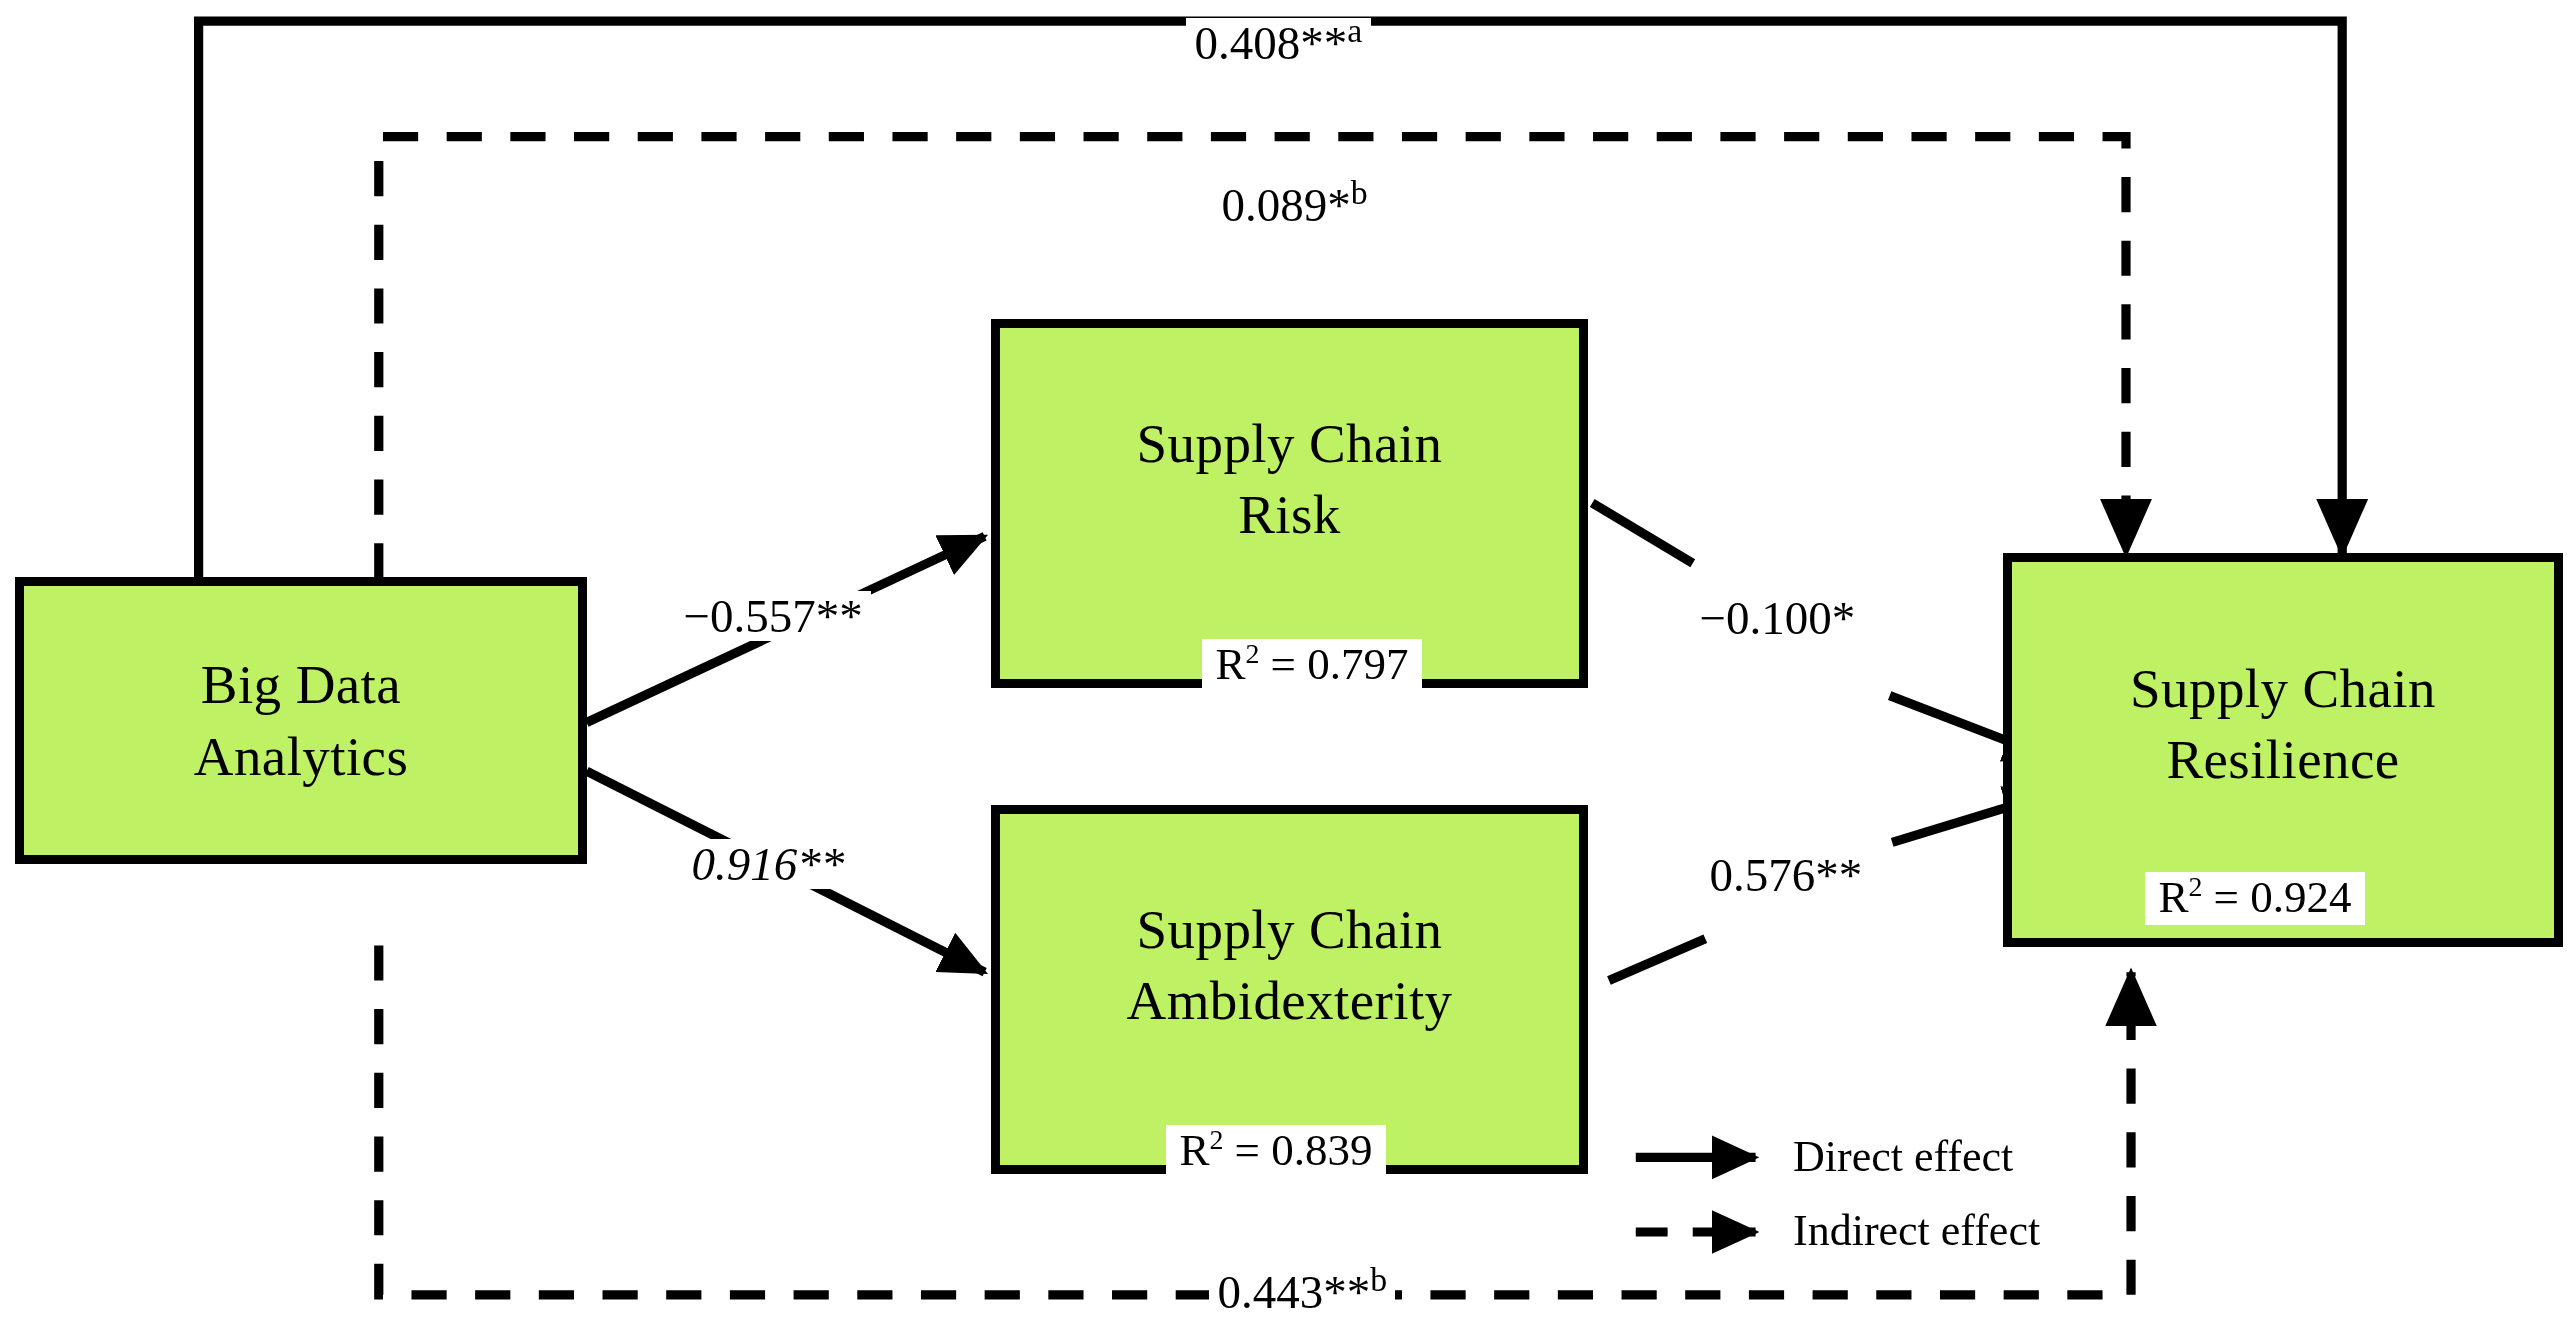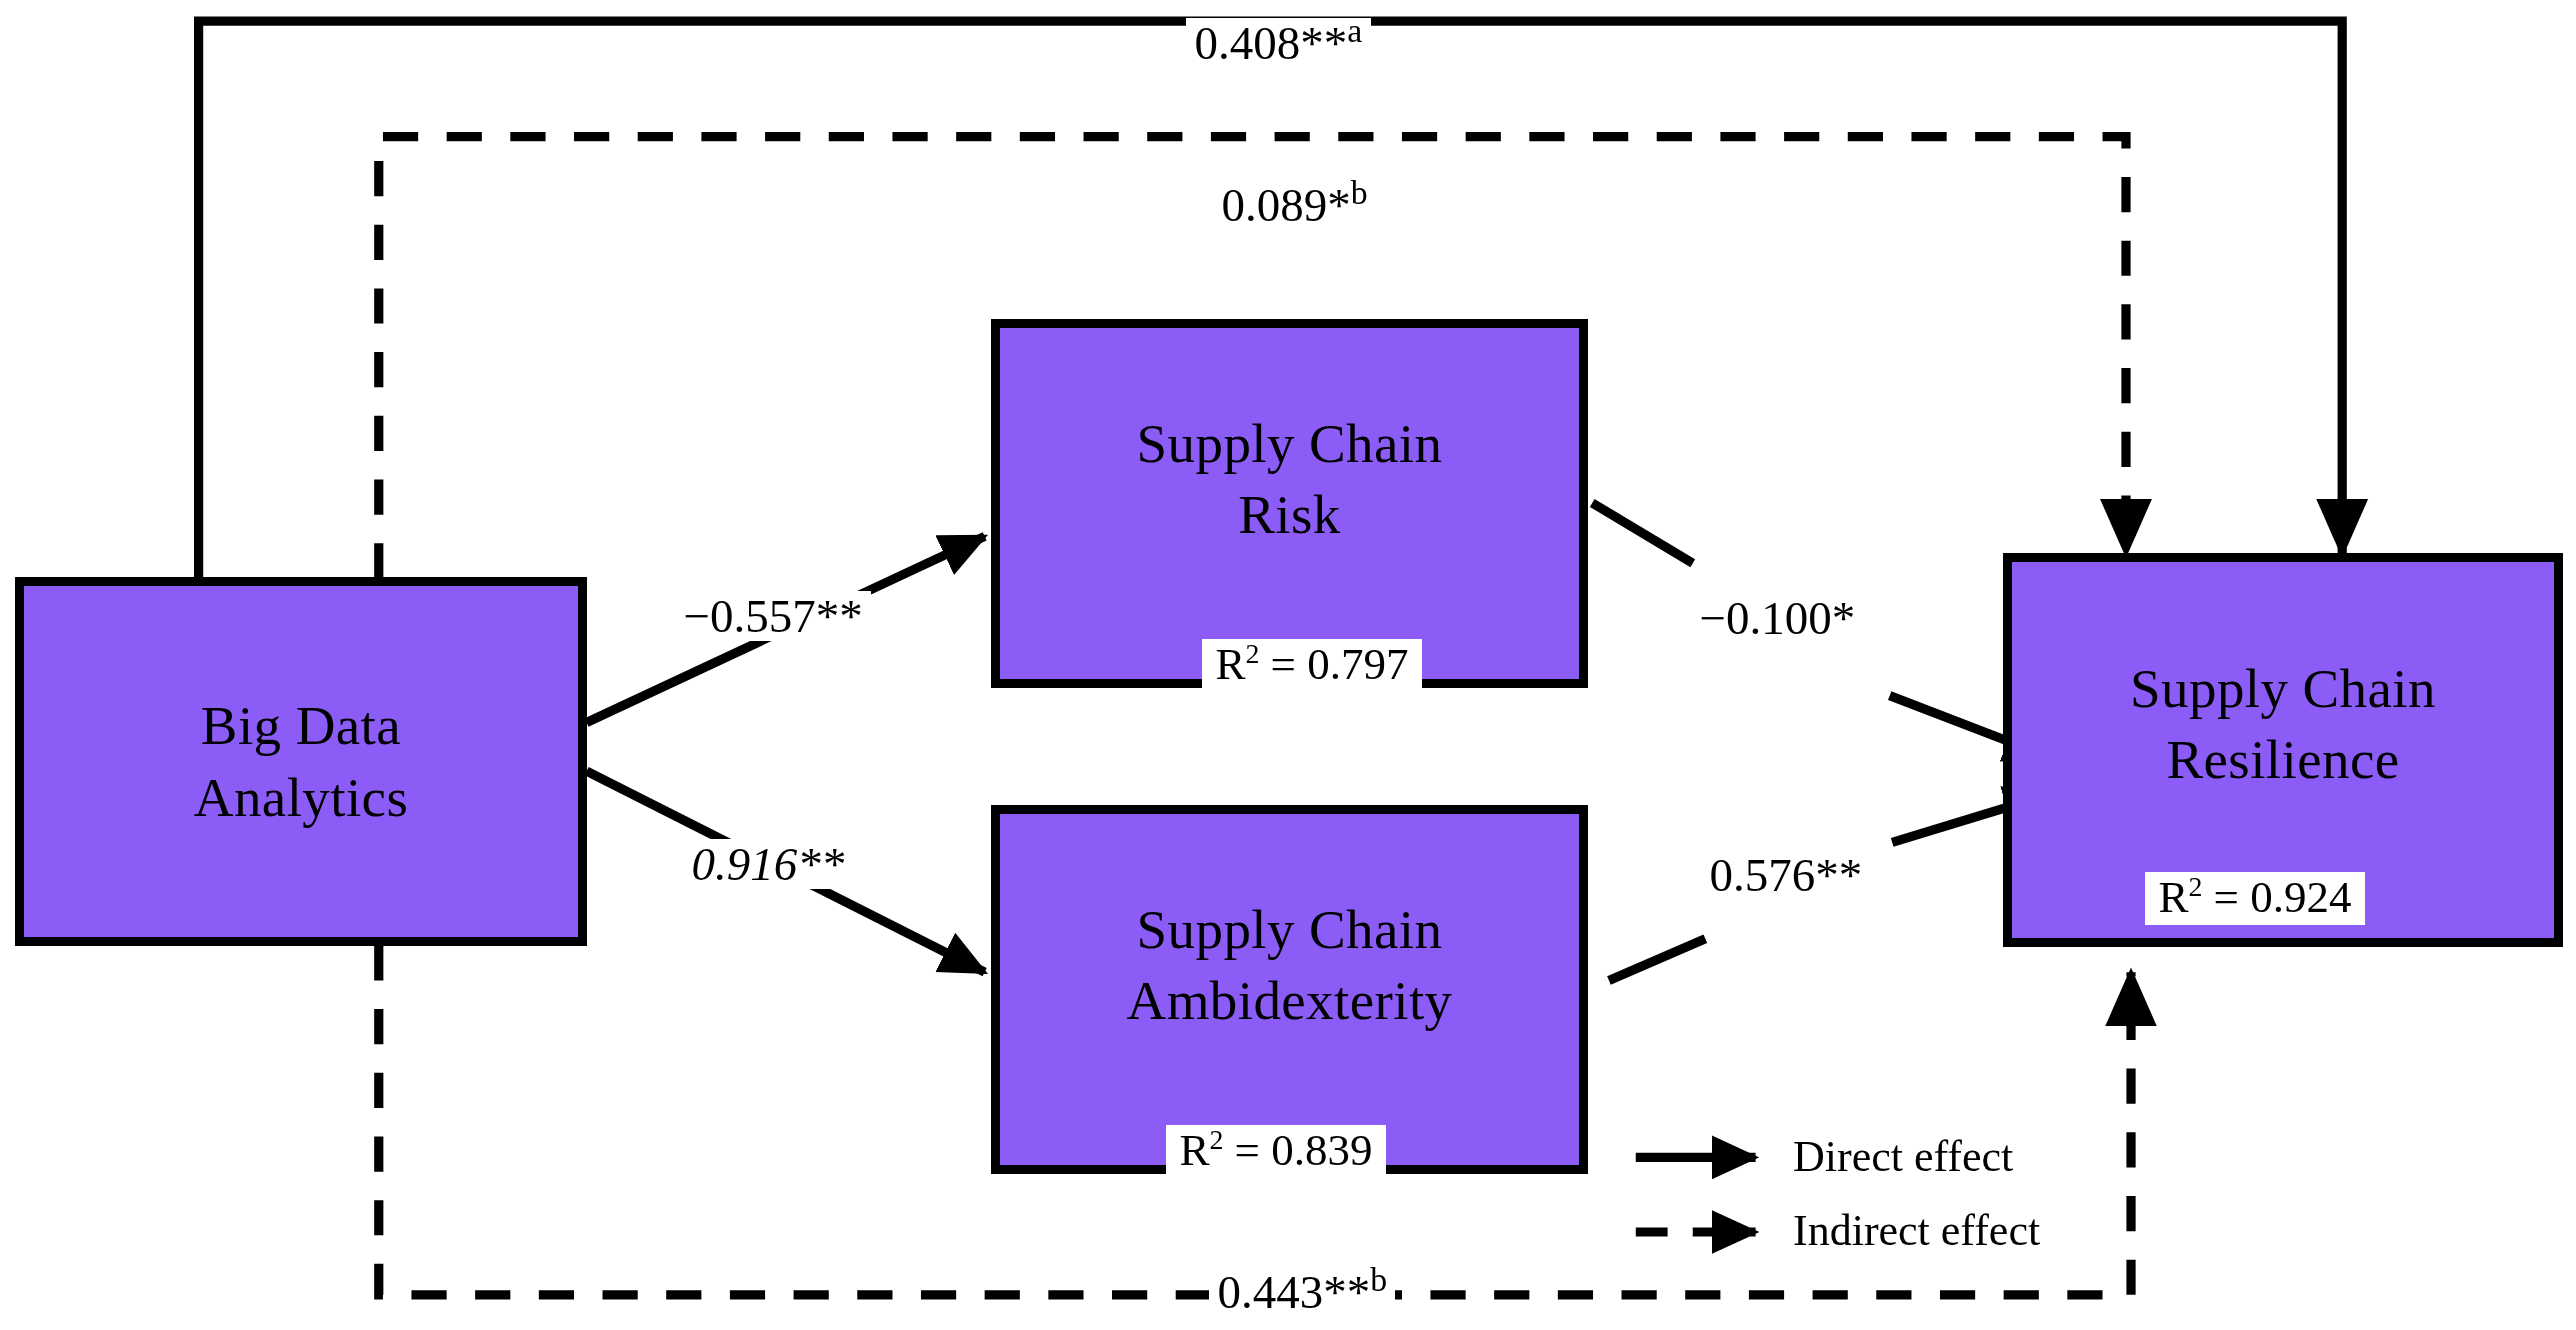--- a/index.html
+++ b/index.html
@@ -20,21 +20,21 @@
     position: absolute;
     left: 0;
     top: 0;
     width: 2576px;
     height: 1331px;
   }
   .node-box {
     position: absolute;
     box-sizing: border-box;
     border: 9.2px solid #000000;
-    background: #8b5cf6;
+    background: #bef264;
     display: flex;
     flex-direction: column;
     align-items: center;
     justify-content: center;
   }
   .node-title {
     text-align: center;
     line-height: 1.30;
     font-size: 55px;
     white-space: pre-line;
@@ -120,21 +120,21 @@
     </g>
 
     <g>
       <path d="M 1952 1381 L 2095 1381" fill="none" stroke="#000000" stroke-width="11" marker-end="url(#arrow-solid)"></path>
     </g>
     <g>
       <path d="M 1952 1470 L 2095 1470" fill="none" stroke="#000000" stroke-width="11" stroke-dasharray="38 30" marker-end="url(#arrow-solid)"></path>
     </g>
   </svg>
 
-  <div class="node-box" style="left:15px; top:577px; width:572px; height:369px;">
+  <div class="node-box" style="left:15px; top:577px; width:572px; height:287px;">
     <div class="node-title">Big Data
 Analytics</div>
   </div>
 
   <div class="node-box" style="left:991px; top:319px; width:597px; height:369px;">
     <div class="node-title" style="margin-bottom:49px;">Supply Chain
 Risk</div>
   </div>
   <div class="r2-label" style="left:1202px; top:639px;"><span>R</span><sup>2</sup><span> = 0.797</span></div>
 

